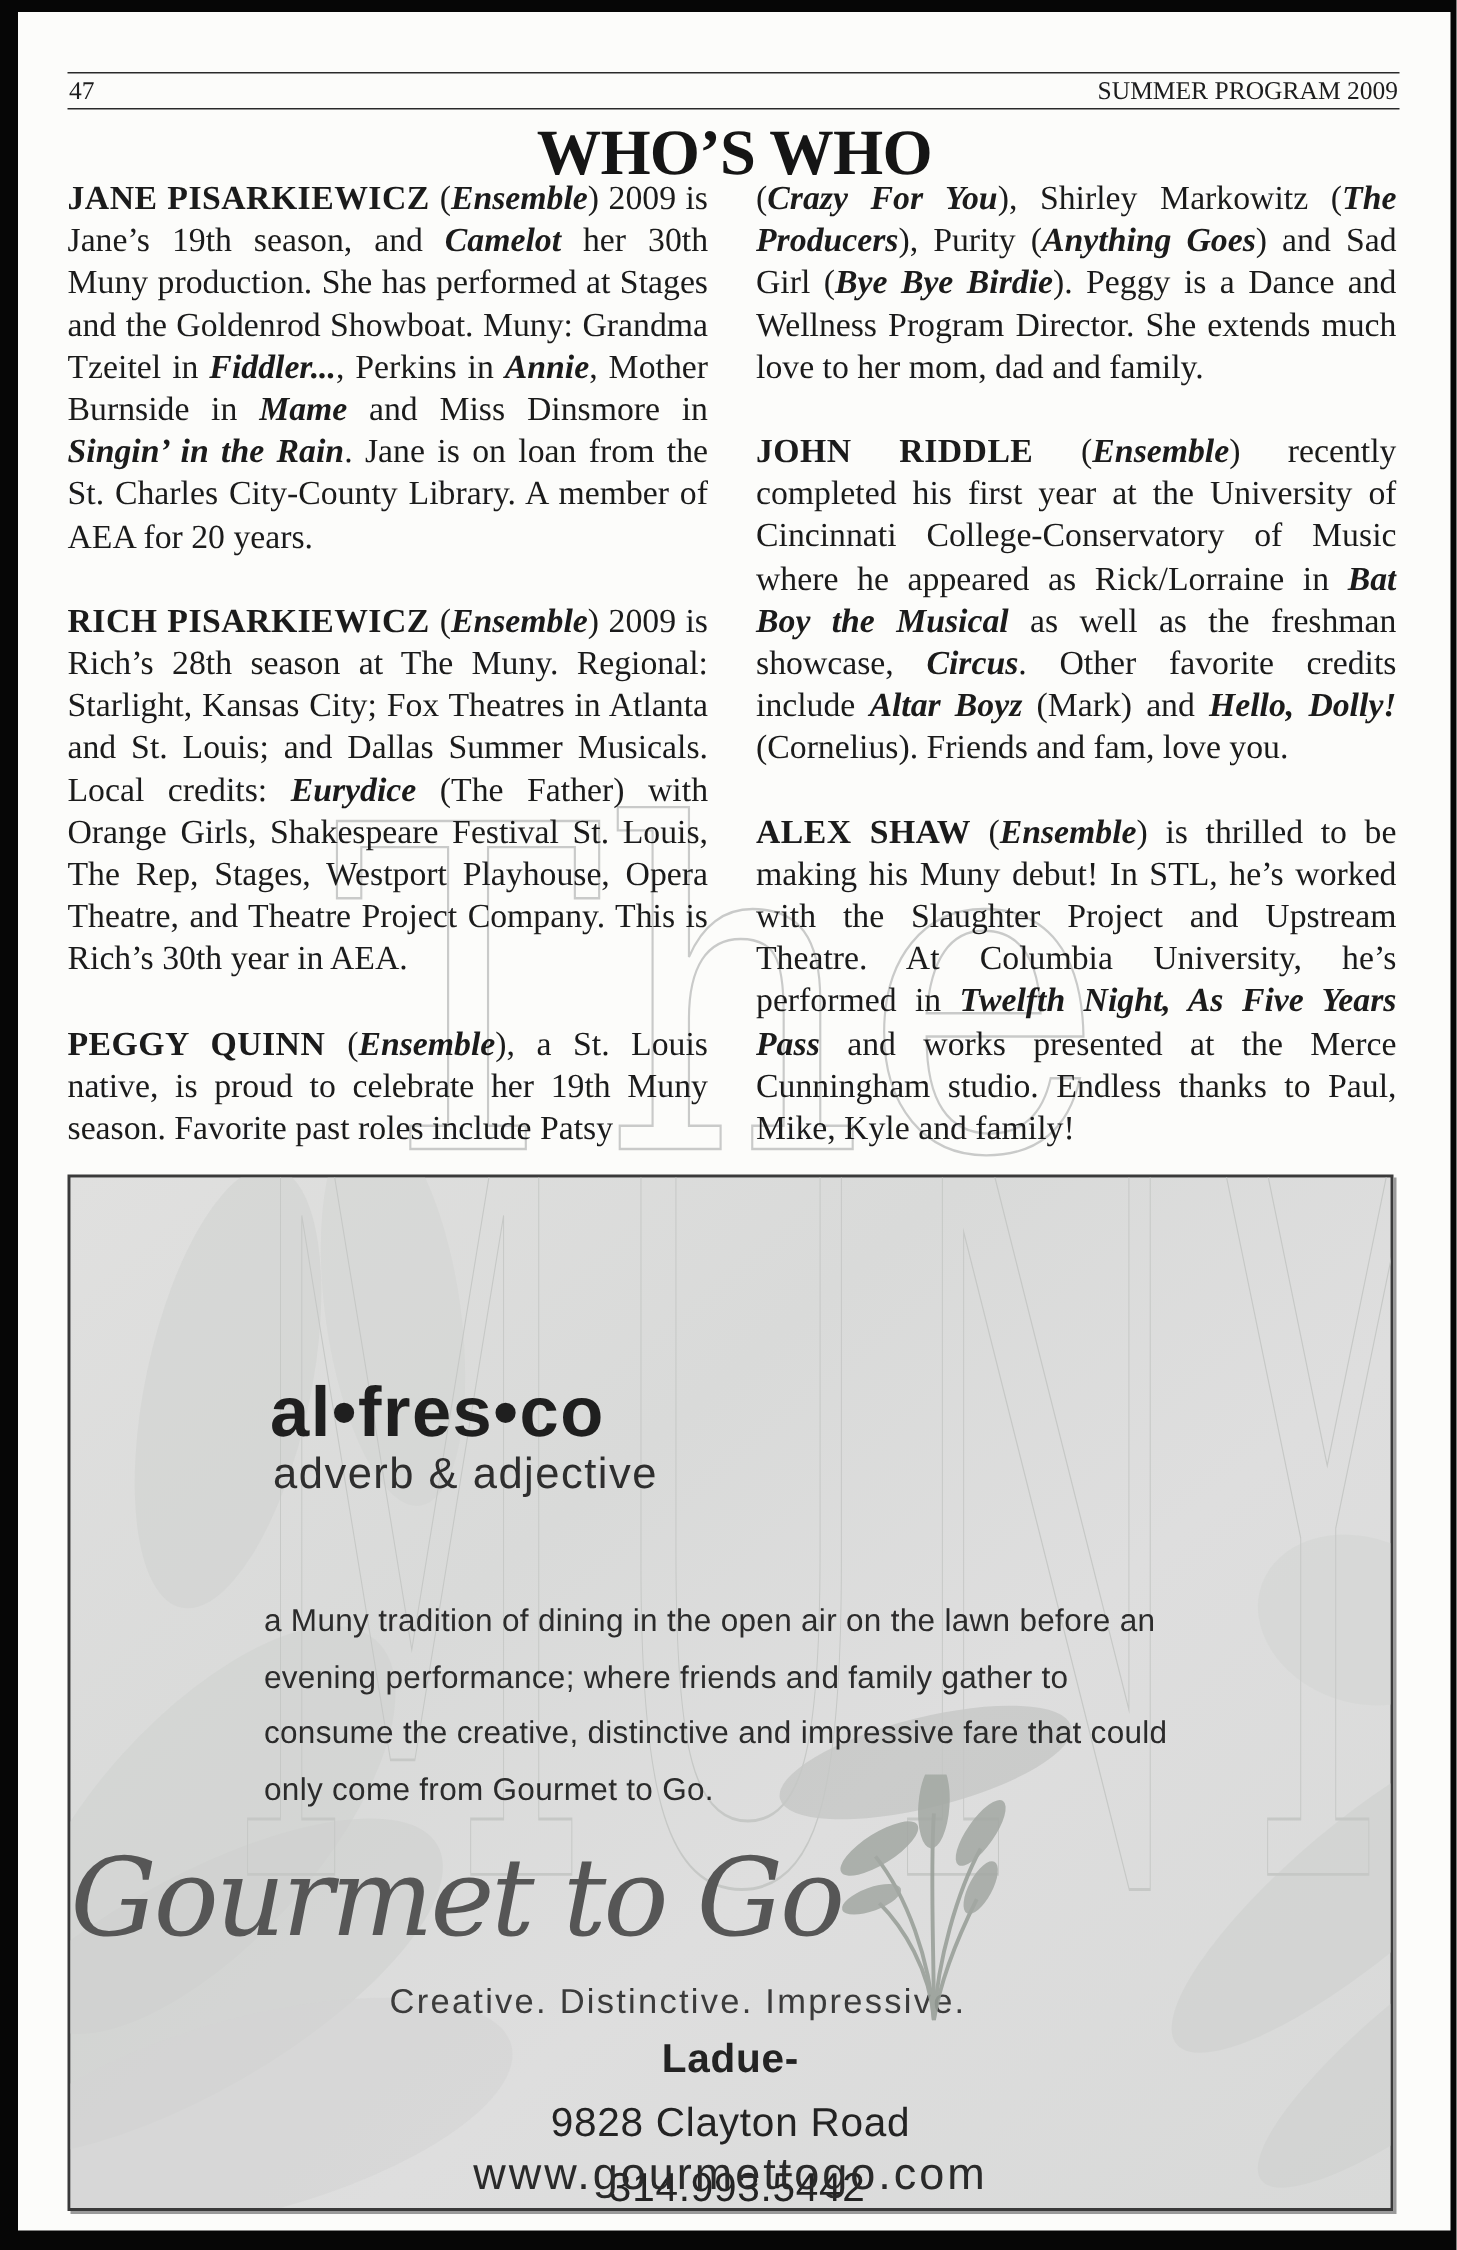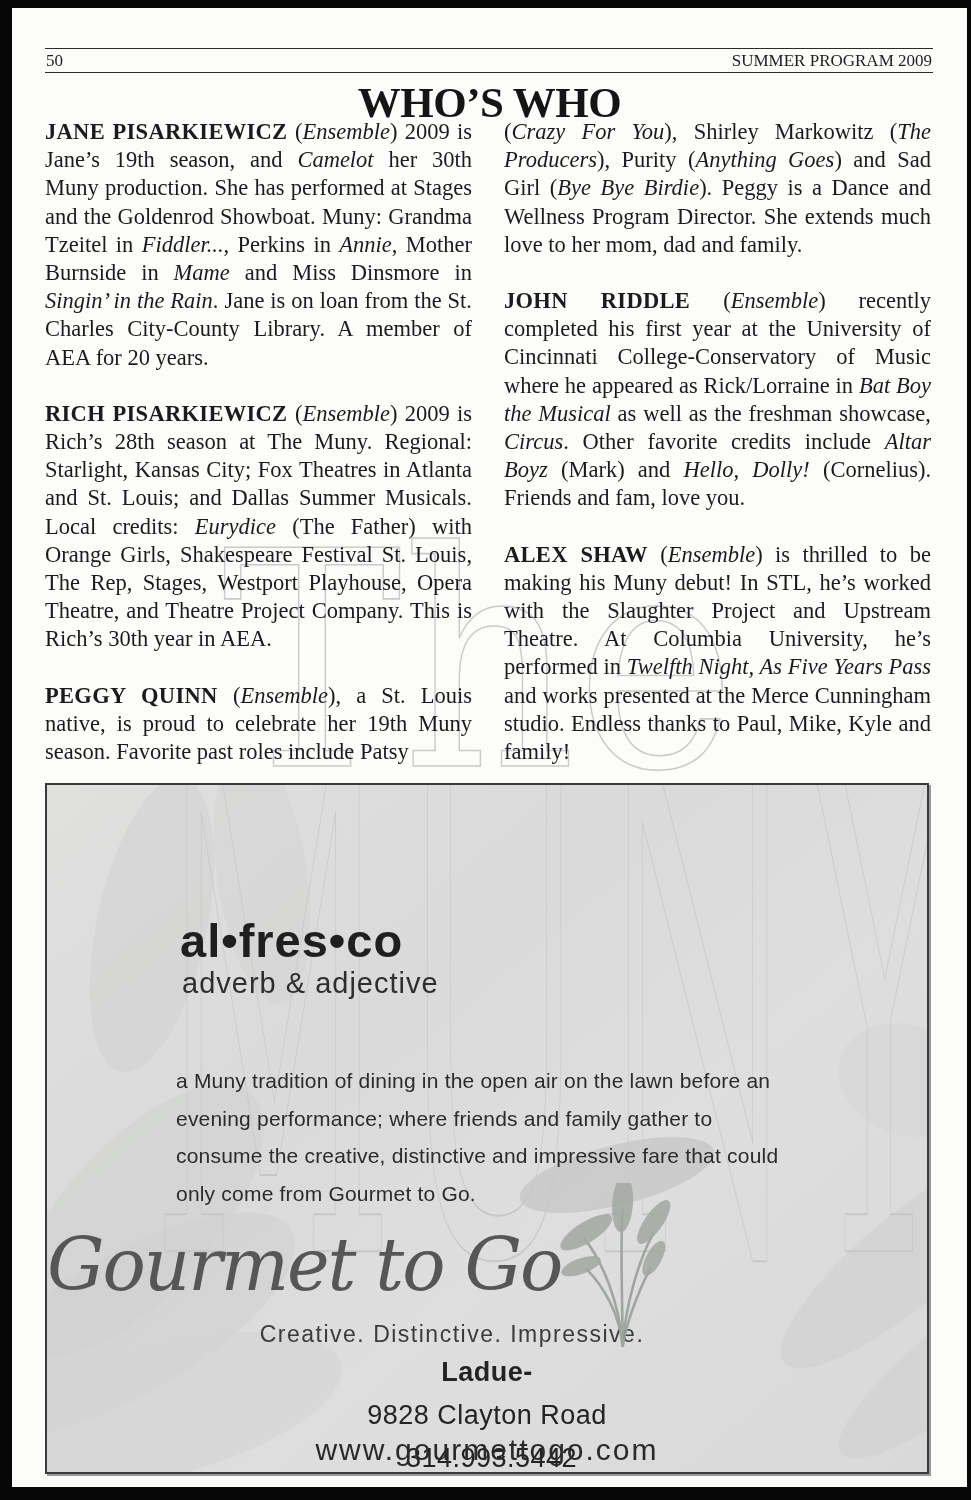--- a/index.html
+++ b/index.html
@@ -37,21 +37,21 @@
   .columns{
     position:absolute;left:33px;top:110px;width:886px;height:665px;
     display:flex;gap:32px;z-index:2;overflow:hidden;
   }
   .col{flex:1;}
   .bio{
     margin:0 0 28px;font-size:22.5px;line-height:28.2px;color:#1b1b1b;
     text-align:justify;
   }
   .bio .b{font-weight:bold;letter-spacing:0.3px;}
-  .bio .i{font-style:italic;}
+  .bio .i{font-style:italic;font-weight:bold;}
 
   
   .ad-box{
     position:absolute;left:33px;top:775px;width:880px;height:687px;
     background:linear-gradient(140deg,#e0e0df 0%,#d9dad9 35%,#dedede 60%,#d8d9d8 100%);
     border:2px solid #3a3a3a;overflow:hidden;z-index:2;
     box-shadow:2px 2px 0 #9a9a9a;
   }
   .leaf{position:absolute;border-radius:50%;z-index:0;}
   .ad-content{position:absolute;inset:0;z-index:2;}
@@ -86,21 +86,21 @@
     position:absolute;left:0;top:648px;width:100%;text-align:center;
     font-size:30px;color:#2a2a2a;letter-spacing:2px;
   }
 </style>
 </head>
 <body>
 
 <div class="paper">
 
   <div class="runhead">
-    <span>50</span>
+    <span>47</span>
     <span>SUMMER PROGRAM 2009</span>
   </div>
 
   <div class="page-title">WHO’S WHO</div>
 
   <div class="wm wm-the">The</div>
 
   <div class="columns">
     <div class="col">
       <p class="bio"><span class="b">JANE PISARKIEWICZ </span><span>(</span><span class="i">Ensemble</span><span>) 2009 is Jane’s 19th season, and </span><span class="i">Camelot</span><span> her 30th Muny production. She has performed at Stages and the Goldenrod Showboat. Muny: Grandma Tzeitel in </span><span class="i">Fiddler...</span><span>, Perkins in </span><span class="i">Annie</span><span>, Mother Burnside in </span><span class="i">Mame</span><span> and Miss Dinsmore in </span><span class="i">Singin’ in the Rain</span><span>. Jane is on loan from the St. Charles City-County Library. A member of AEA for 20 years.</span></p>

